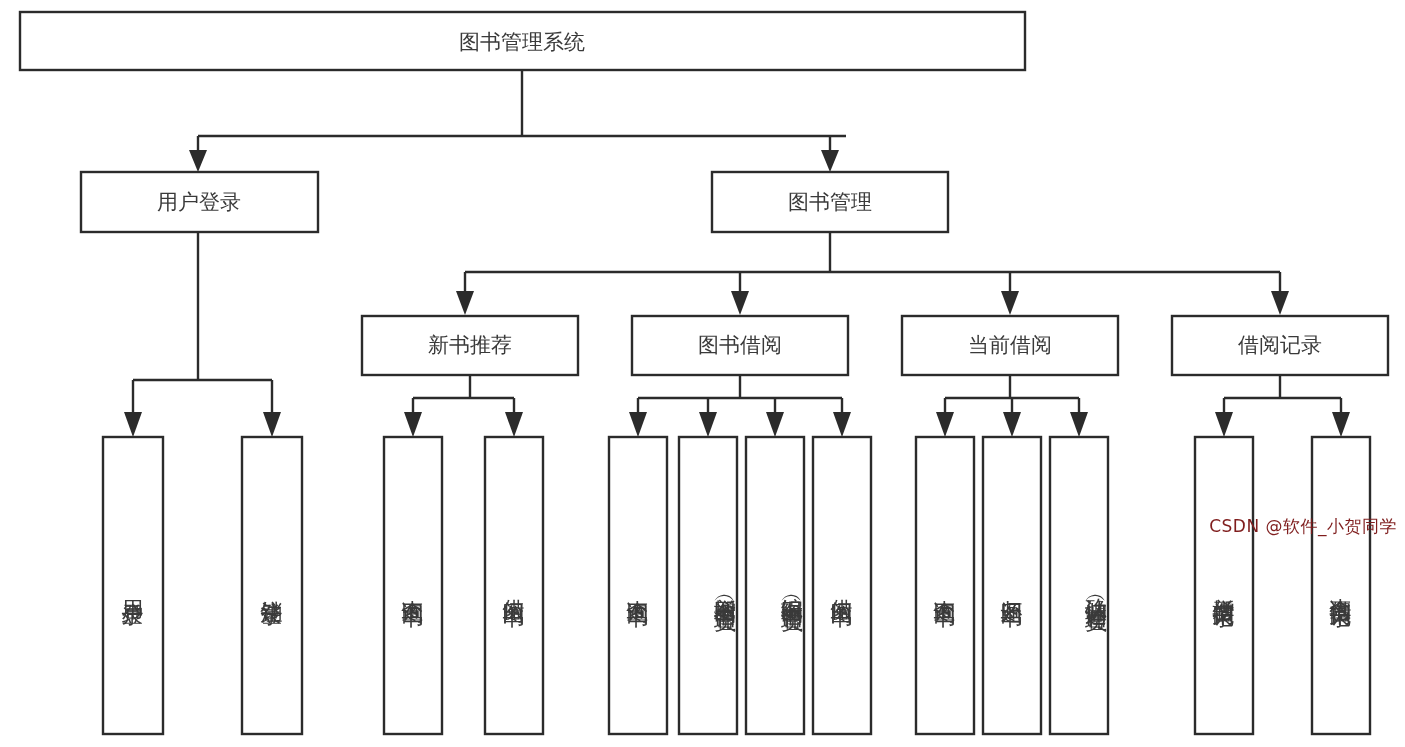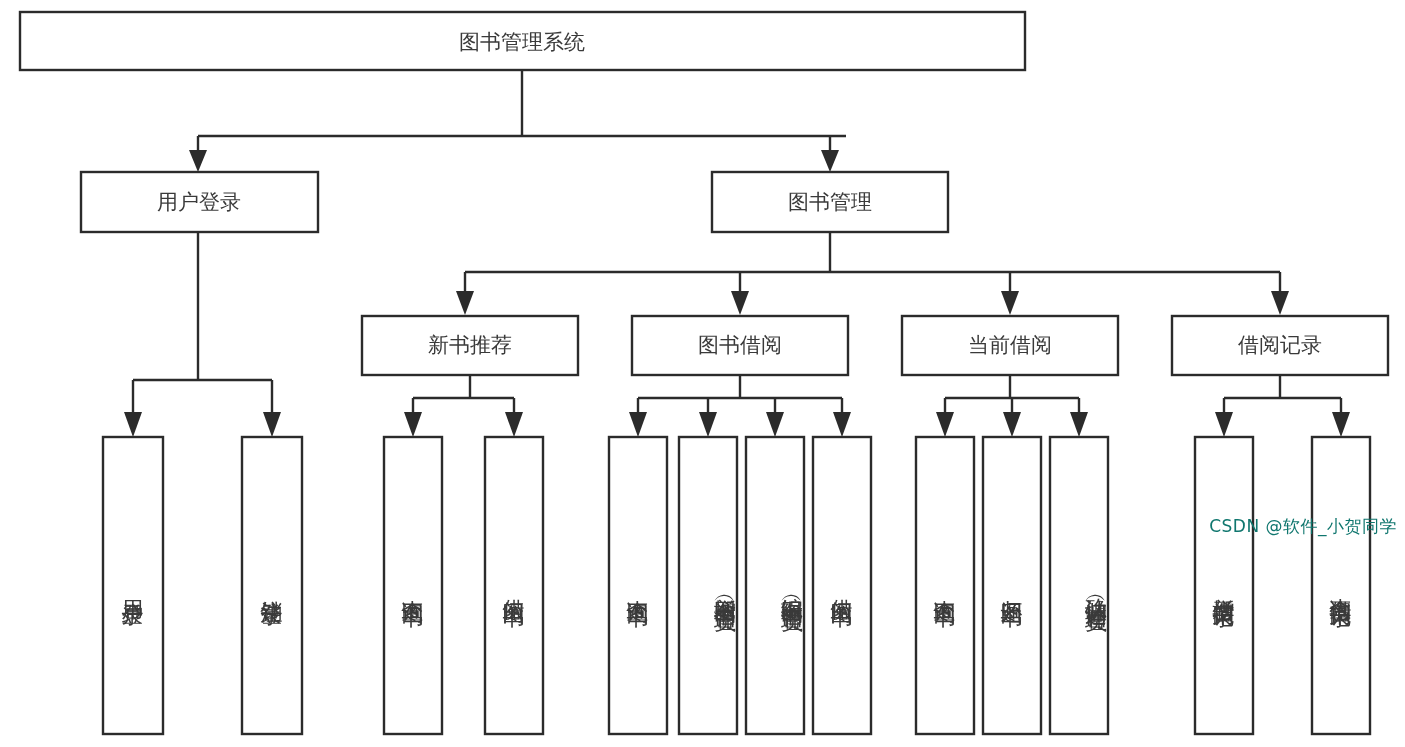--- a/index.html
+++ b/index.html
@@ -47,21 +47,21 @@
     fill: #3a3a3a;
     text-anchor: middle;
     dominant-baseline: middle;
   }
   .watermark-text {
     position: absolute;
     right: 8px;
     bottom: 3px;
     font-family: "DejaVu Sans", "Liberation Sans", sans-serif;
     font-size: 17px;
-    color: #0f766e;
+    color: #7f1d1d;
     white-space: nowrap;
     letter-spacing: 0.5px;
     pointer-events: none;
   }
   
   .leaf-label {
     position: absolute;
     writing-mode: vertical-rl;
     text-orientation: upright;
     font-family: "DejaVu Sans", "Liberation Sans", sans-serif;

